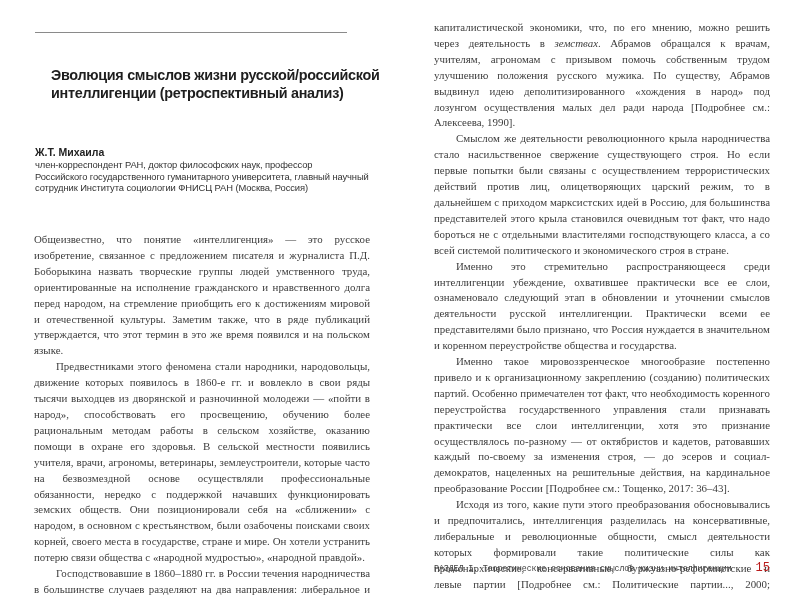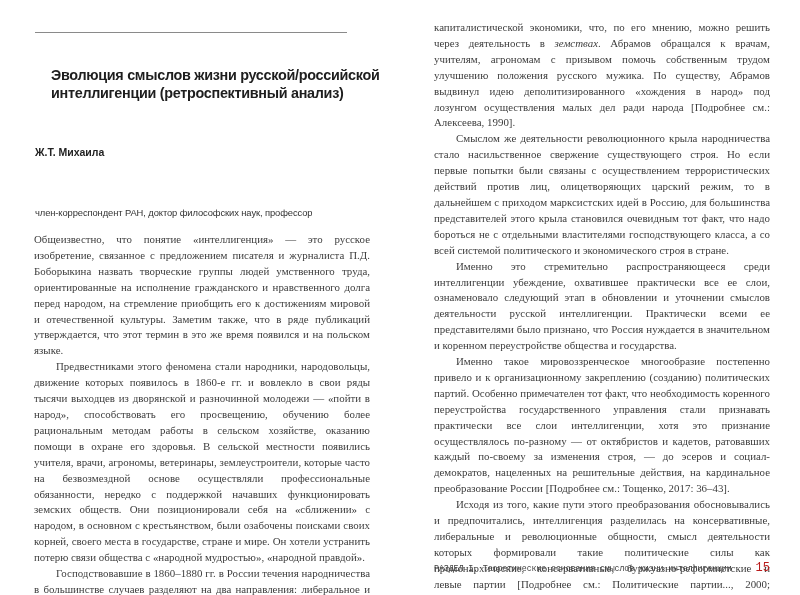--- a/index.html
+++ b/index.html
@@ -20,21 +20,21 @@
       position: absolute; left: 35px; top: 50px; width: 345px;
       font-family: "Liberation Sans", "DejaVu Sans", sans-serif;
       font-weight: bold; font-size: 14.4px; line-height: 18px; color: #1e1e1e;
       letter-spacing: -0.3px;
     }
     .author {
       position: absolute; left: 35px; top: 146px; width: 350px;
       font-family: "Liberation Sans", "DejaVu Sans", sans-serif;
     }
     .author-name { font-weight: bold; font-size: 10.5px; line-height: 13px; color: #222; }
-    .author-info { font-size: 9.4px; line-height: 11.5px; color: #333; letter-spacing: -0.1px; margin-top: 48px; }
+    .author-info { font-size: 9.4px; line-height: 11.5px; color: #333; letter-spacing: -0.1px; }
     .body-text {
       position: absolute; width: 336px;
       font-size: 10.9px; line-height: 15.9px; color: #3d3d3d;
       text-align: justify;
     }
     .body-text p { margin: 0; text-indent: 0; }
     .body-text p.indent { text-indent: 22px; }
     .left-body { left: 34px; top: 232px; }
     .right-body { left: 34px; top: 20px; }
     .footer {
@@ -48,20 +48,22 @@
   </style>
 </head>
 <body>
 
 <div class="page page-left">
   <div class="top-rule"></div>
   <h1 class="title" style="margin:16px;">Эволюция смыслов жизни русской/российской интеллигенции (ретроспективный анализ)</h1>
   <div class="author">
     <div class="author-name">Ж.Т. Михаила</div>
     <div class="author-info">член-корреспондент РАН, доктор философских наук, профессор</div>
+    <div class="author-info">Российского государственного гуманитарного университета, главный научный</div>
+    <div class="author-info">сотрудник Института социологии ФНИСЦ РАН (Москва, Россия)</div>
   </div>
   <div class="body-text left-body">
     <p>Общеизвестно, что понятие «интеллигенция» — это русское изобретение, связанное с предложением писателя и журналиста П.Д. Боборыкина назвать творческие группы людей умственного труда, ориентированные на исполнение гражданского и нравственного долга перед народом, на стремление приобщить его к достижениям мировой и отечественной культуры. Заметим также, что в ряде публикаций утверждается, что этот термин в это же время появился и на польском языке.</p>
     <p class="indent">Предвестниками этого феномена стали народники, народовольцы, движение которых появилось в 1860-е гг. и вовлекло в свои ряды тысячи выходцев из дворянской и разночинной молодежи — «пойти в народ», способствовать его просвещению, обучению более рациональным методам работы в сельском хозяйстве, оказанию помощи в охране его здоровья. В сельской местности появились учителя, врачи, агрономы, ветеринары, землеустроители, которые часто на безвозмездной основе осуществляли профессиональные обязанности, нередко с поддержкой начавших функционировать земских обществ. Они позиционировали себя на «сближении» с народом, в основном с крестьянством, были озабочены поисками своих корней, своего места в государстве, стране и мире. Он хотели устранить потерю связи общества с «народной мудростью», «народной правдой».</p>
     <p class="indent">Господствовавшие в 1860–1880 гг. в России течения народничества в большинстве случаев разделяют на два направления: либеральное и революционное. Смыслом деятельности либерального крыла стала так называемая «теория малых дел». Сотрудник газеты «Неделя» Я.В. Абрамов в 1890-х гг. утверждал, что задача интеллигенции — помощь крестьянству в преодолении трудностей наступающей</p>
   </div>
 </div>
 
 <div class="page page-right">
   <div class="body-text right-body">

